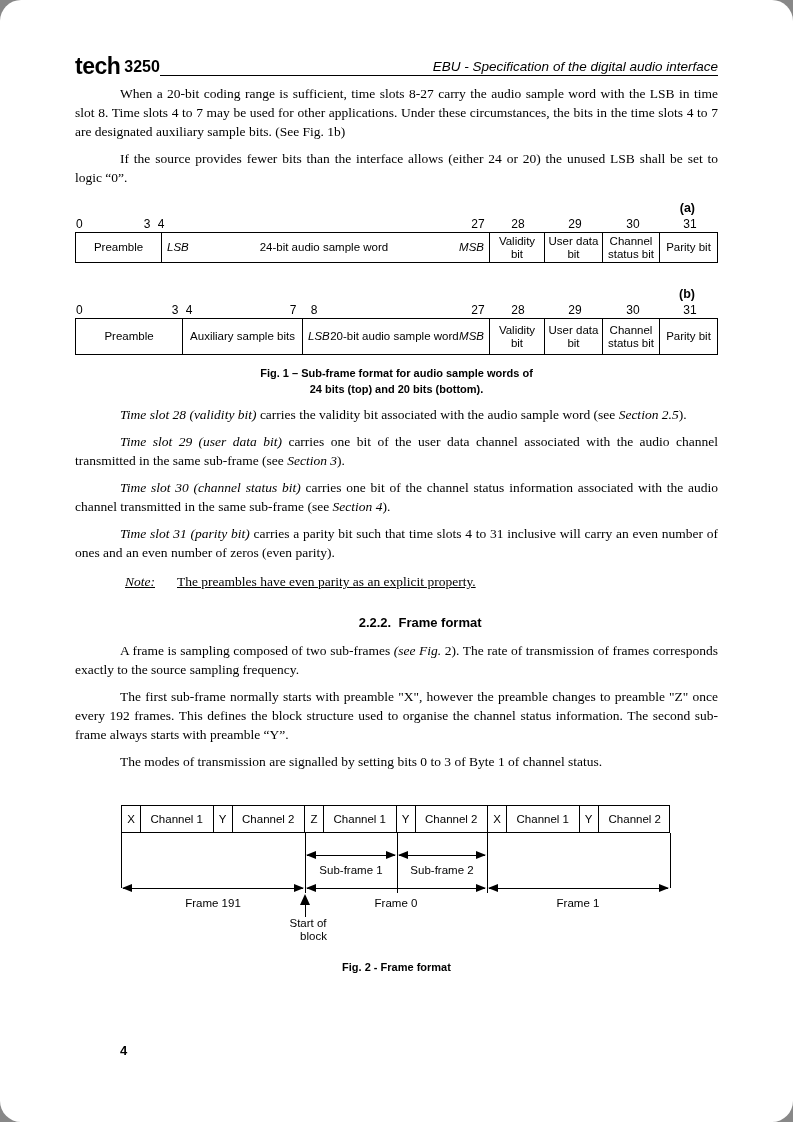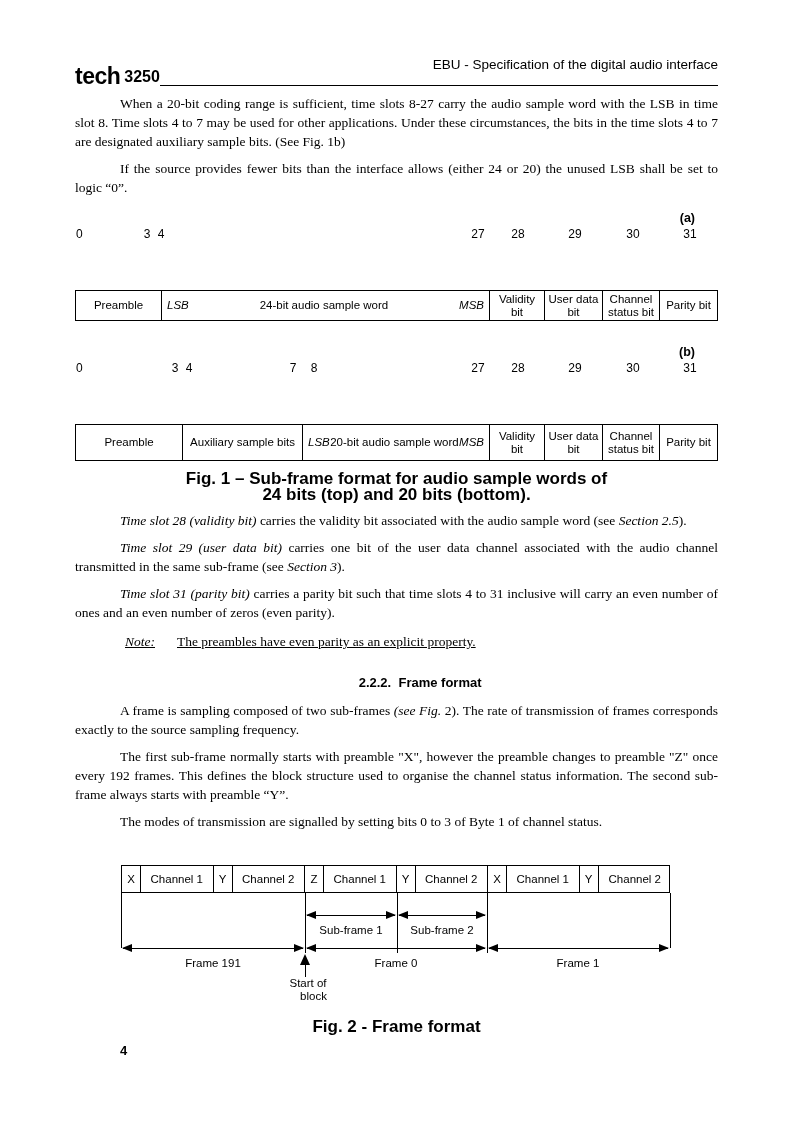--- a/index.html
+++ b/index.html
@@ -3,44 +3,45 @@
 <meta charset="utf-8">
 <style>
   html,body{margin:0;padding:0;background:#888;}
   .page{
     position:relative;
     width:793px;height:1122px;
     background:#fff;color:#000;
     font-family:"Liberation Serif",serif;
     font-size:13.5px;line-height:19px;
     overflow:hidden;
+    border-radius:21px;
   }
   .content{position:absolute;left:75px;top:56px;width:643px;}
   
   .hdr{display:flex;align-items:flex-end;font-family:"Liberation Sans",sans-serif;}
   .hdr .brand{font-size:23px;font-weight:bold;line-height:20px;letter-spacing:-0.5px;}
   .hdr .brandnum{font-size:16px;font-weight:bold;margin-left:4px;line-height:18px;}
   .hdr .rule{flex:1;border-bottom:1.4px solid #000;height:17px;}
-  .hdr .doctitle{font-size:13.5px;border-bottom:1.4px solid #000;padding-bottom:12px;line-height:17px;white-space:nowrap;}
+  .hdr .doctitle{font-size:13.5px;font-style:italic;border-bottom:1.4px solid #000;padding-bottom:0px;line-height:17px;white-space:nowrap;}
   
   p.body{margin:8px 0;text-indent:45px;text-align:justify;}
   p.nosp{margin-top:9px;}
   .it{font-style:italic;}
   
   .figlabel{font-family:"Liberation Sans",sans-serif;font-weight:bold;font-size:12.5px;text-align:right;padding-right:23px;margin:14px 0 2px 0;line-height:14px;}
   .tickrow{position:relative;height:15px;font-family:"Liberation Sans",sans-serif;font-size:12px;line-height:14px;}
   .tickrow span{position:absolute;top:0;transform:translateX(-50%);}
   .tickrow span.edge{transform:none;}
-  .bittable{display:grid;border:1.4px solid #000;font-family:"Liberation Sans",sans-serif;font-size:11.5px;line-height:13px;box-sizing:border-box;margin-top:48px;}
+  .bittable{display:grid;border:1.4px solid #000;font-family:"Liberation Sans",sans-serif;font-size:11.5px;line-height:13px;box-sizing:border-box;}
   .bittable .cell{border-right:1.4px solid #000;display:flex;align-items:center;justify-content:center;text-align:center;padding:1px 2px;box-sizing:border-box;}
   .bittable .cell:last-child{border-right:none;}
   .bittable .wordcell{justify-content:space-between;padding:1px 5px;}
   .t-a{grid-template-columns:86px 328px 55px 58px 57px 57px;height:31px;}
   .t-b{grid-template-columns:107px 120px 187px 55px 58px 57px 57px;height:37px;}
-  .figcap{font-family:"Liberation Sans",sans-serif;font-weight:bold;font-size:17px;line-height:16px;text-align:center;margin:10px 0 6px 0;}
+  .figcap{font-family:"Liberation Sans",sans-serif;font-weight:bold;font-size:11px;line-height:16px;text-align:center;margin:10px 0 6px 0;}
   
   p.note{margin:10px 0 10px 50px;text-decoration:underline;}
   .note-gap{display:inline-block;width:22px;}
   
   p.heading{font-family:"Liberation Sans",sans-serif;font-weight:bold;font-size:13px;margin:22px 0 8px 40px;text-align:center;}
   p.heading .num{display:inline-block;width:47px;}
   
   .fig2{position:relative;height:150px;margin-top:26px;font-family:"Liberation Sans",sans-serif;font-size:11.5px;line-height:13px;}
   .f2row{position:absolute;left:46px;top:8px;width:549px;height:28px;display:grid;grid-template-columns:repeat(6,19px 72.5px);border:1.2px solid #000;box-sizing:border-box;}
   .f2row .cell{border-right:1.2px solid #000;display:flex;align-items:center;justify-content:center;}
@@ -121,20 +122,21 @@
       <div class="cell">Parity bit</div>
     </div>
 
     <div class="figcap">
       <span>Fig. 1 – Sub-frame format for audio sample words of</span><br>
       <span>24 bits (top) and 20 bits (bottom).</span>
     </div>
 
     <p class="body"><span class="it">Time slot 28 (validity bit)</span><span> carries the validity bit associated with the audio sample word (see </span><span class="it">Section 2.5</span><span>).</span></p>
     <p class="body"><span class="it">Time slot 29 (user data bit)</span><span> carries one bit of the user data channel associated with the audio channel transmitted in the same sub-frame (see </span><span class="it">Section 3</span><span>).</span></p>
+    <p class="body"><span class="it">Time slot 30 (channel status bit)</span><span> carries one bit of the channel status information associated with the audio channel transmitted in the same sub-frame (see </span><span class="it">Section 4</span><span>).</span></p>
     <p class="body"><span class="it">Time slot 31 (parity bit)</span><span> carries a parity bit such that time slots 4 to 31 inclusive will carry an even number of ones and an even number of zeros (even parity).</span></p>
 
     <p class="note"><span class="it">Note:</span><span class="note-gap"></span><span>The preambles have even parity as an explicit property.</span></p>
 
     <p class="heading"><span class="num">2.2.2.</span><span>Frame format</span></p>
 
     <p class="body nosp"><span>A frame is sampling composed of two sub-frames </span><span class="it">(see Fig.</span><span> 2). The rate of transmission of frames corresponds exactly to the source sampling frequency.</span></p>
     <p class="body">The first sub-frame normally starts with preamble "X", however the preamble changes to preamble "Z" once every 192 frames. This defines the block structure used to organise the channel status information. The second sub-frame always starts with preamble “Y”.</p>
     <p class="body">The modes of transmission are signalled by setting bits 0 to 3 of Byte 1 of channel status.</p>
 

